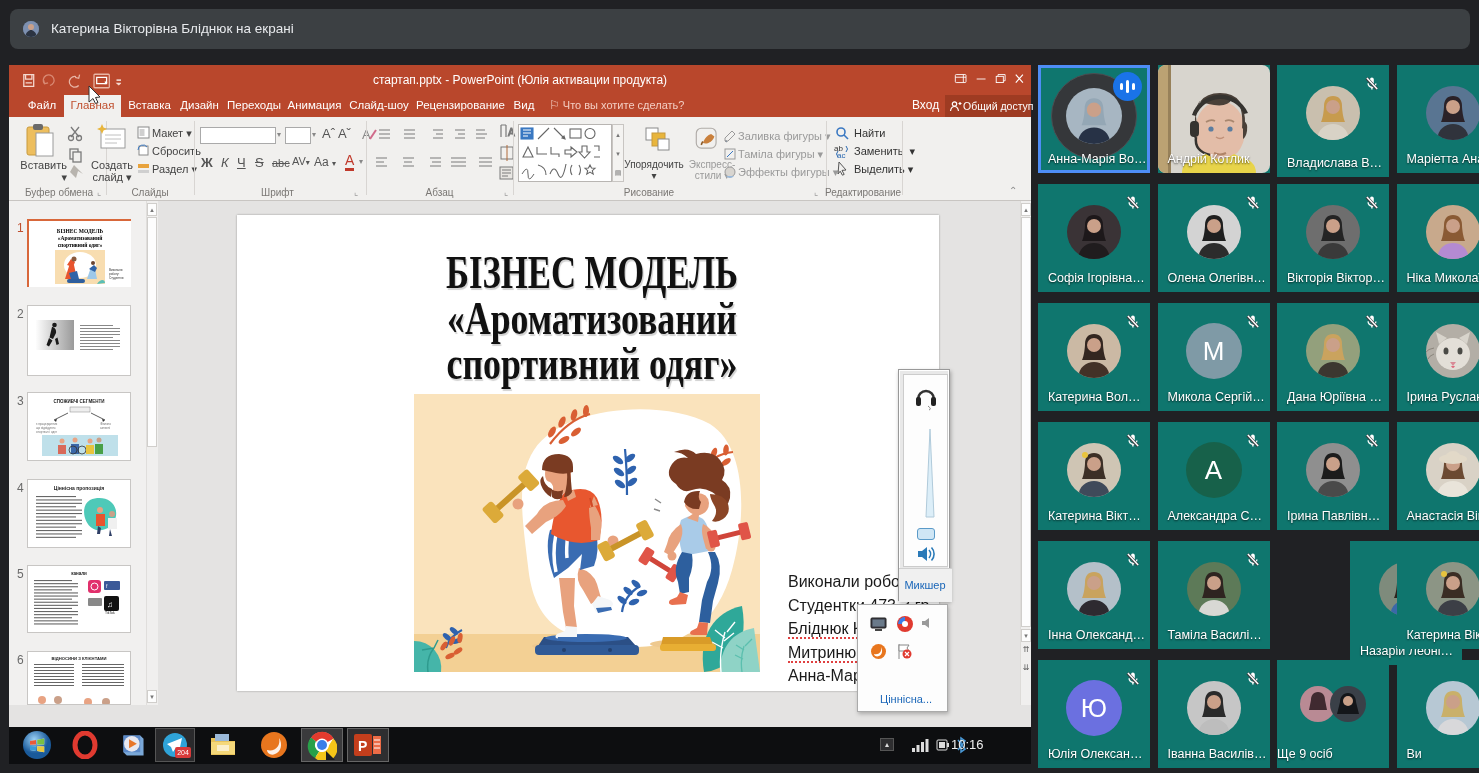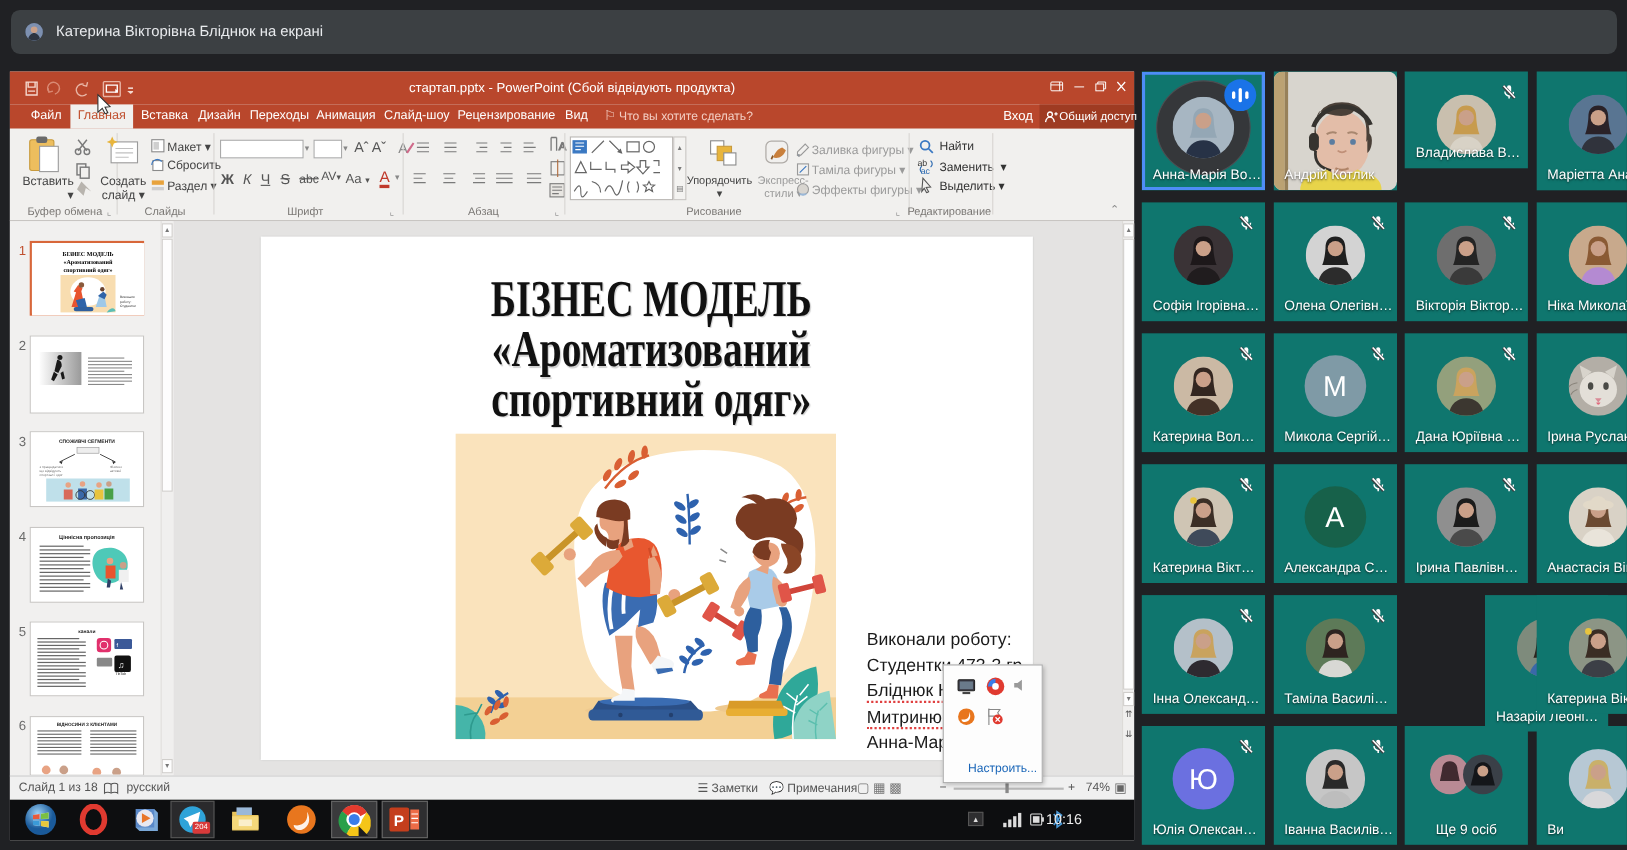--- a/index.html
+++ b/index.html
@@ -52,21 +52,21 @@
   <path d="M25 13a6 6 0 1 1 6 2" stroke="#d98a74"></path>
         <path d="M24 9l1 4 4-1" stroke="#d98a74" fill="none"></path>
   <path d="M60 5a6 6 0 1 0 3 10" stroke="#e8b5a5"></path>
         <path d="M64 3l-1 4-4-1" stroke="#e8b5a5"></path>
   <rect x="80" y="2.5" width="17" height="15" stroke="#e8b5a5" rx="1"></rect>
   <path d="M83 6h11v7H83z" stroke="#fff"></path>
         <path d="M92 10l3 2-3 2z" fill="#fff" stroke="none"></path>
   <path d="M105 9l5 0 M107.5 7l0 0" stroke="#fff"></path>
         <path d="M104 12l7 0-3.5 3z" fill="#f5d9cf" stroke="none"></path>
  </svg>
- <div class="abs" style="left:0;width:1022px;top:8px;text-align:center;color:#fff;font-size:12px">стартап.pptx - PowerPoint (Сбой відвідують продукта)</div>
+ <div class="abs" style="left:0;width:1022px;top:8px;text-align:center;color:#fff;font-size:12px">стартап.pptx - PowerPoint (Юлія активации продукта)</div>
  <svg class="abs" style="left:940px;top:6px" width="82" height="16" viewBox="0 0 82 18" stroke="#fff" fill="none" stroke-width="1">
   <rect x="2" y="4" width="12" height="9" rx="1"></rect>
         <path d="M2 7h12M11 4v9" stroke-width="1"></path>
   <path d="M26 9h10"></path>
   <rect x="48" y="6" width="8" height="7"></rect>
         <path d="M50 6V4h8v7h-2"></path>
   <path d="M70 4l8 9M78 4l-8 9" stroke-width="1.3"></path>
  </svg>
  <svg class="abs" style="left:79px;top:20px;z-index:9" width="14" height="19" viewBox="0 0 14 19">
         <path d="M1 1l11 11-4.5.5 2.5 5-2.5 1-2.5-5L1 17z" fill="#fff" stroke="#333" stroke-width="1"></path>
@@ -617,37 +617,20 @@
 </div>
       </div>
 <div class="vscroll">
 <div class="abs" style="left:0px;top:2px;width:10px;height:13px;background:#fdfdfd;border:1px solid #d0cecb;color:#777;font-size:7px;text-align:center;line-height:12px">▴</div>
 <div class="abs" style="left:0px;top:16px;width:10px;height:410px;background:#fdfdfd;border:1px solid #d0cecb"></div>
 <div class="abs" style="left:0px;top:428px;width:10px;height:13px;background:#fdfdfd;border:1px solid #d0cecb;color:#777;font-size:7px;text-align:center;line-height:12px">▾</div>
 <div class="abs" style="left:0px;top:444px;width:10px;height:12px;color:#555;font-size:8px;text-align:center">⇈</div>
 <div class="abs" style="left:0px;top:462px;width:10px;height:12px;color:#555;font-size:8px;text-align:center">⇊</div>
 </div>
     </div>
-    <div class="statusbar">
-<div class="abs" style="left:8px;top:4px">Слайд 1 из 18</div>
-<svg class="abs" style="left:85px;top:5px" width="14" height="12" viewBox="0 0 14 12" fill="none" stroke="#555">
-        <path d="M7 2C5.5.8 2 .8 1 2v8c1-1 4.5-1 6 0 1.5-1 5-1 6 0V2c-1-1.2-4.5-1.2-6 0z"></path>
-        <path d="M7 2v8"></path>
-      </svg>
-<div class="abs" style="left:106px;top:4px">русский</div>
-<div class="abs" style="left:625px;top:4px">☰ Заметки</div>
-<div class="abs" style="left:690px;top:4px">💬 Примечания</div>
-<div class="abs" style="left:770px;top:3px;color:#777;font-size:12px">▢ ▦ ▩</div>
-<div class="abs" style="left:845px;top:4px">−</div>
-<div class="abs" style="left:858px;top:10px;width:100px;height:2px;background:#b8b8b8"></div>
-<div class="abs" style="left:905px;top:5px;width:3px;height:10px;background:#888"></div>
-<div class="abs" style="left:962px;top:4px">+</div>
-<div class="abs" style="left:978px;top:4px">74%</div>
-<div class="abs" style="left:1004px;top:3px;font-size:12px;color:#666">▣</div>
-</div>
     <div class="taskbar">
 <svg class="abs" style="left:12px;top:2px" width="32" height="32" viewBox="0 0 32 32">
         <circle cx="16" cy="16" r="14" fill="url(#orb)"></circle>
         <defs>
           <radialGradient id="orb" cx=".4" cy=".3">
             <stop offset="0" stop-color="#9ad0f5"></stop>
             <stop offset="1" stop-color="#1a5a9a"></stop>
           </radialGradient>
         </defs>
         <path d="M9 12l6-1v4.6l-6 .2zM16.2 10.8l7-1.2v5.8l-7 .2zM9 17l6 .2v4.8l-6-1zM16.2 17.3l7 .3v5.6l-7-1.2z" fill="#fff" opacity=".9"></path>
@@ -711,20 +694,41 @@
           <rect x="2" y="3" width="10" height="10" rx="1" fill="none" stroke="#ddd"></rect>
           <rect x="12" y="6" width="2" height="4"></rect>
           <rect x="4" y="5" width="6" height="6"></rect>
         </svg>
 <svg class="abs" style="left:946px;top:9px" width="12" height="18" viewBox="0 0 12 18" stroke="#4a9ad8" fill="none" stroke-width="1.5">
           <path d="M3 4l7 9-4 3V2l4 3-7 9"></path>
         </svg>
 <div class="abs" style="left:942px;top:10px;color:#eee;font-size:13px">10:16</div>
 </rect>
     </div>
+    <div class="abs" style="left:889px;top:304px;width:52px;height:232px;background:#e8e8e8;border:1px solid #999;box-shadow:0 0 0 1px #fff inset,1px 2px 4px rgba(0,0,0,.3)">
+<div class="abs" style="left:4px;top:4px;width:45px;height:193px;background:#fdfdfd;border:1px solid #ccc">
+<svg class="abs" style="left:10px;top:8px" width="24" height="28" viewBox="0 0 24 28">
+          <path d="M4 16a8 8 0 0 1 16 0" fill="none" stroke="#333" stroke-width="2.5"></path>
+          <rect x="2" y="14" width="5" height="9" rx="2" fill="#222"></rect>
+          <rect x="17" y="14" width="5" height="9" rx="2" fill="#222"></rect>
+          <path d="M14 23q4 3 1 4" stroke="#888" fill="none"></path>
+        </svg>
+<svg class="abs" style="left:12px;top:52px" width="22" height="94" viewBox="0 0 22 94">
+          <path d="M14 2 L18 90 L10 90 Z" fill="#dceef8" stroke="#b0cada" stroke-width="1"></path>
+        </svg>
+<div class="abs" style="left:13px;top:153px;width:18px;height:12px;background:#cfe6f5;border:1px solid #5a9ac8;border-radius:3px"></div>
+<svg class="abs" style="left:12px;top:170px" width="20" height="18" viewBox="0 0 20 18">
+          <path d="M2 6h4l5-4v14l-5-4H2z" fill="#2a7ab8"></path>
+          <path d="M13 5a6 6 0 0 1 0 8M15.5 2.5a9.5 9.5 0 0 1 0 13" stroke="#2a7ab8" fill="none" stroke-width="1.6"></path>
+        </svg>
+</div>
+<div class="abs" style="left:0;top:198px;width:53px;height:34px;background:#f0f0f0;border-top:1px solid #d0d0d0">
+<div class="abs" style="left:0;top:10px;width:52px;text-align:center;color:#1a66b8;font-size:11px">Микшер</div>
+</div>
+    </div>
     <div class="abs" style="left:848px;top:539px;width:91px;height:108px;background:#fdfdfd;border:1px solid #aaa;box-shadow:1px 2px 4px rgba(0,0,0,.25)">
 <svg class="abs" style="left:12px;top:12px" width="17" height="15" viewBox="0 0 17 15">
         <rect x="1" y="1" width="15" height="10" rx="1" fill="#3a3a44" stroke="#222"></rect>
         <rect x="2.5" y="2.5" width="12" height="7" fill="#6a7a8a"></rect>
         <rect x="5" y="12" width="7" height="2" fill="#444"></rect>
       </svg>
 <svg class="abs" style="left:38px;top:10px" width="18" height="18" viewBox="0 0 18 18">
         <circle cx="9" cy="9" r="8" fill="#e03a30"></circle>
         <path d="M2 9a7 7 0 0 1 7-7v7z" fill="#3a7de8"></path>
         <circle cx="9" cy="9" r="3" fill="#fff"></circle>
@@ -735,21 +739,21 @@
 <svg class="abs" style="left:12px;top:38px" width="17" height="17" viewBox="0 0 17 17">
         <circle cx="8.5" cy="8.5" r="7.5" fill="#e8761e"></circle>
         <path d="M4 11c5 1 8-2 7-7 2 4 1 8-2 9-2 1-5 0-5-2z" fill="#fff"></path>
       </svg>
 <svg class="abs" style="left:38px;top:38px" width="17" height="17" viewBox="0 0 17 17">
         <path d="M3 1v15" stroke="#888"></path>
         <path d="M3 2h10l-2 3 2 3H3z" fill="#fff" stroke="#888"></path>
         <circle cx="11" cy="11" r="4.5" fill="#e03a30"></circle>
         <path d="M9 9l4 4M13 9l-4 4" stroke="#fff" stroke-width="1.2"></path>
       </svg>
-<div class="abs" style="left:22px;top:88px;color:#1a66b8;font-size:11px">Настроить...</div>
+<div class="abs" style="left:22px;top:88px;color:#1a66b8;font-size:11px">Ціннісна...</div>
 </div>
 </div>
 <div class="tile active" style="left:1038.0px;top:65px;width:112px;height:108px">
     <div style="position:absolute;left:13.0px;top:8.0px;width:86px;height:86px;border-radius:50%;background:#35373a;border:1px solid #4c4e52"></div>
         <div style="position:absolute;left:28.0px;top:23.0px"><svg width="56" height="56" viewBox="0 0 54 54" style="border-radius:50%">
         <rect width="54" height="54" fill="#a7b6c2"></rect>
         <path d="M27 10c-6 0-9 4-9 10 0 3-1 12-3 16h24c-2-4-3-13-3-16 0-6-3-10-9-10z" fill="#94a7b5"></path>
         <circle cx="27" cy="21" r="7" fill="#caa089"></circle>
         <path d="M11 54c1-11 8-16 16-16s15 5 16 16z" fill="#273246"></path>
       </svg></div>
@@ -771,21 +775,21 @@
 <path d="M34 50 a30 30 0 0 1 56 -2 l-4 1 a26 26 0 0 0 -48 2z" fill="#35332f"></path>
 <rect x="32" y="56" width="9" height="16" rx="4" fill="#35332f"></rect>
 <path d="M38 72 q-2 14 14 18" stroke="#35332f" stroke-width="2.5" fill="none"></path>
 <circle cx="53" cy="64" r="2.6" fill="#5b7da0"></circle>
       <circle cx="72" cy="64" r="2.6" fill="#5b7da0"></circle>
 <path d="M48 57q5 -3 9 -1M67 56q5 -2 9 1" stroke="#a8876f" stroke-width="1.8" fill="none"></path>
 <path d="M58 72 q4 3 8 0" stroke="#c09078" stroke-width="1.5" fill="none"></path>
 <path d="M56 88 q6 3 12 0" stroke="#b08468" stroke-width="2" fill="none"></path>
 <path d="M24 108 q0 -14 20 -17 l4 -2 q14 10 28 0 l4 2 q18 4 18 17z" fill="#e8d44a"></path>
 </svg><div class="tname">Андрій Котлик</div></div>
-<div class="tile" style="left:1277.0px;top:65px;width:112px;height:88px">
+<div class="tile" style="left:1277.0px;top:65px;width:112px;height:112px">
     <div style="position:absolute;left:29.0px;top:21.0px"><svg width="54" height="54" viewBox="0 0 54 54" style="border-radius:50%">
         <rect width="54" height="54" fill="#c9bfae"></rect>
         <path d="M27 10c-6 0-9 4-9 10 0 3-1 12-3 16h24c-2-4-3-13-3-16 0-6-3-10-9-10z" fill="#c79b4e"></path>
         <circle cx="27" cy="21" r="7" fill="#caa089"></circle>
         <path d="M11 54c1-11 8-16 16-16s15 5 16 16z" fill="#d8d2c6"></path>
       </svg></div>
     <div class="tname">Владислава В…</div>
     <svg class="mic" style="left:87px;top:11px" width="15" height="15" viewBox="0 0 15 15">
 <rect x="6" y="1.6" width="3.8" height="7.2" rx="1.9" fill="#fff"></rect>
 <path d="M4.1 7.2a3.9 3.9 0 0 0 7.8.3" fill="none" stroke="#fff" stroke-width="1.3"></path>
@@ -1073,21 +1077,21 @@
 </svg>
   </div>
 <div class="tile" style="left:1277.0px;top:660px;width:112px;height:108px">
     <div style="position:absolute;left:21px;top:24px"><svg width="70" height="40" viewBox="0 0 70 40">
         <circle cx="20" cy="20" r="18" fill="#b98a94"></circle>
         <path d="M20 8c-5 0-7 4-7 8l-2 10h18l-2-10c0-4-2-8-7-8z" fill="#402a30"></path>
         <circle cx="50" cy="20" r="18" fill="#3a4048"></circle>
         <path d="M50 9c-5 0-8 4-8 9l-3 12h22l-3-12c0-5-3-9-8-9z" fill="#14161a"></path>
         <circle cx="50" cy="17" r="5" fill="#c9a089"></circle>
       </svg></div>
-    <div class="tname" style="left:0;width:100%;text-align:center">Ще 9 осіб</div>
+    <div class="tname" style="left:0;width:100%;text-align:left">Ще 9 осіб</div>
   </div>
 <div class="tile" style="left:1396.5px;top:660px;width:112px;height:108px">
     <div style="position:absolute;left:29.0px;top:21.0px"><svg width="54" height="54" viewBox="0 0 54 54" style="border-radius:50%">
         <rect width="54" height="54" fill="#b7c8d4"></rect>
         <path d="M27 10c-6 0-9 4-9 10 0 3-1 12-3 16h24c-2-4-3-13-3-16 0-6-3-10-9-10z" fill="#c9b06a"></path>
         <circle cx="27" cy="21" r="7" fill="#caa089"></circle>
         <path d="M11 54c1-11 8-16 16-16s15 5 16 16z" fill="#d8d8da"></path>
       </svg></div>
     <div class="tname">Ви</div>
   </div>

